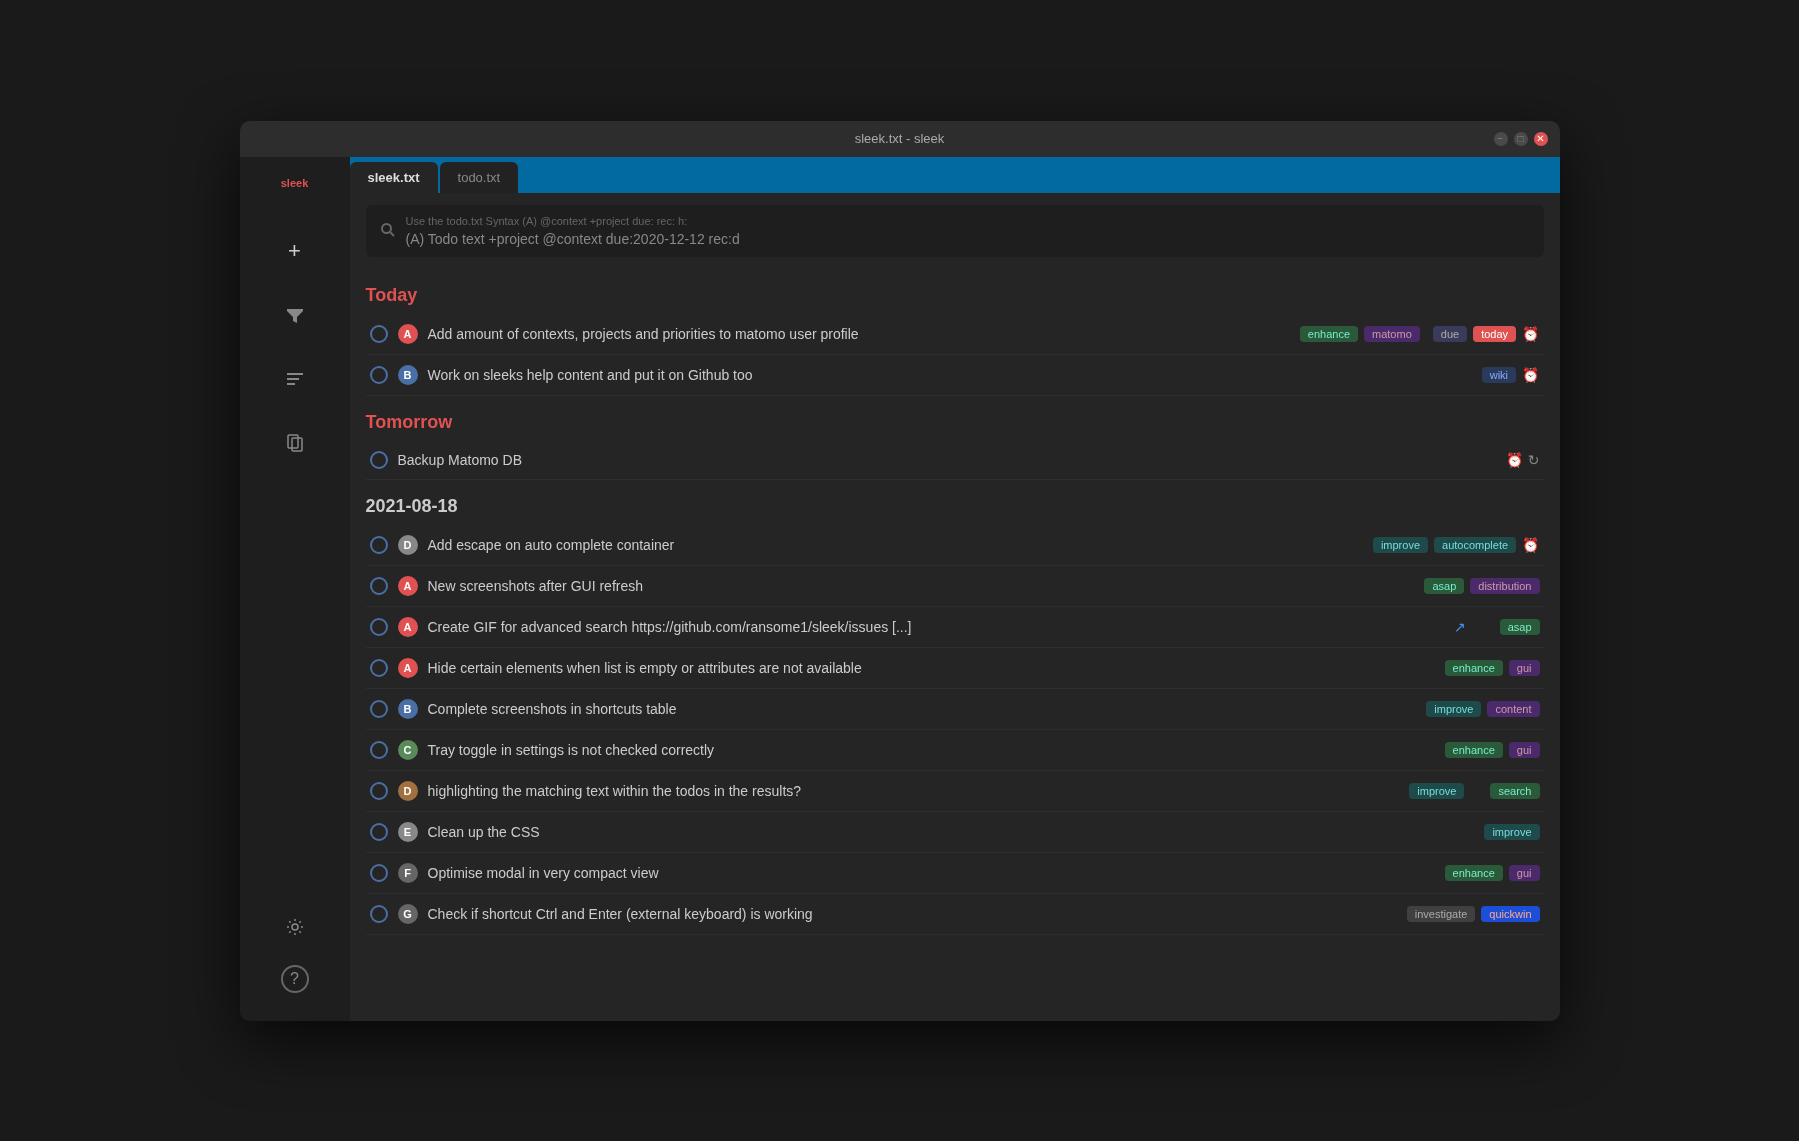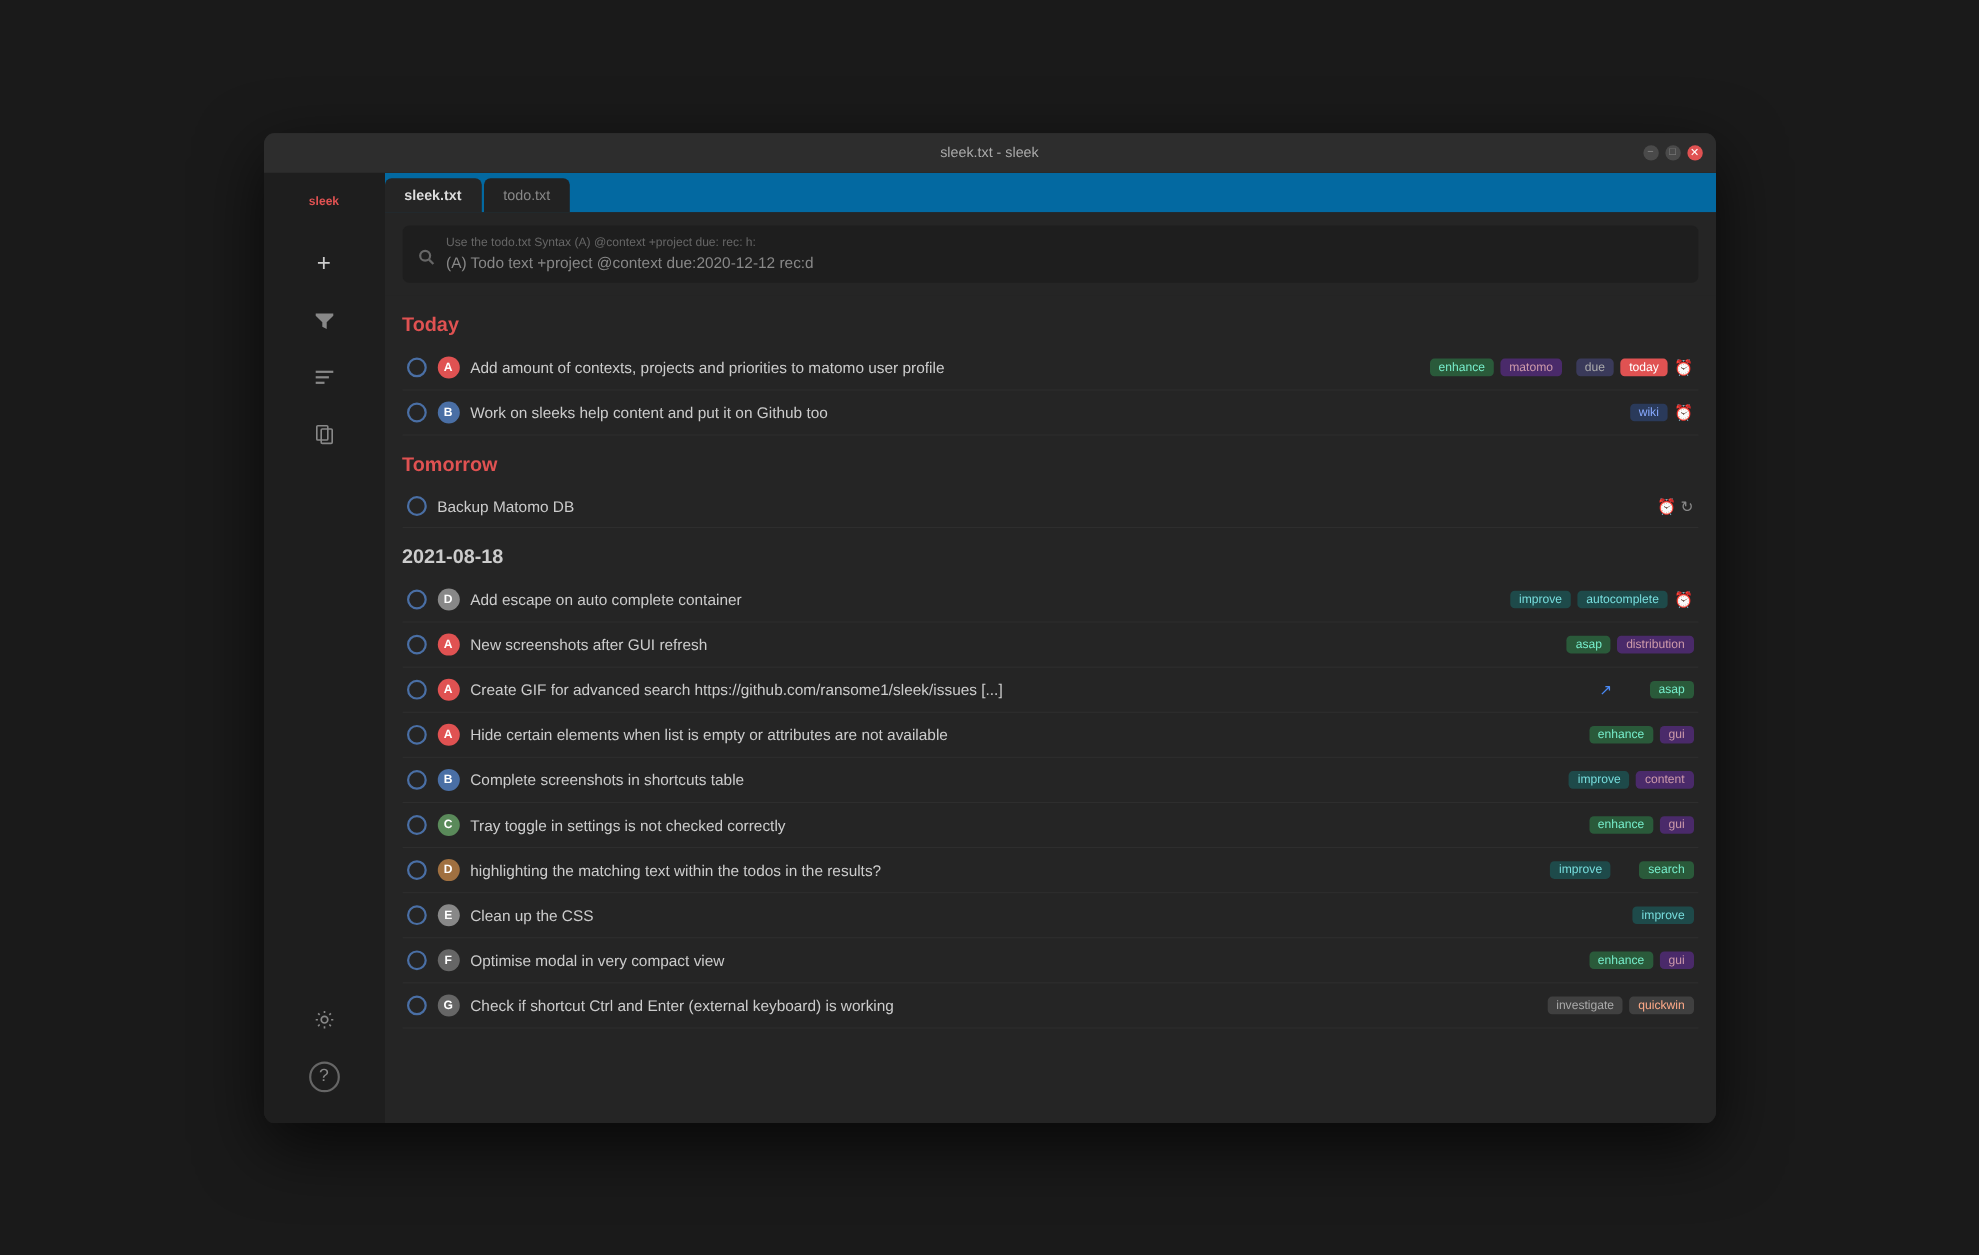--- a/index.html
+++ b/index.html
@@ -55,21 +55,21 @@
       flex: 1;
       overflow: hidden;
     }
     .sidebar {
       width: 110px;
       background: #1e1e1e;
       display: flex;
       flex-direction: column;
       align-items: center;
       padding: 16px 0;
-      gap: 0;
+      gap: 12px;
       flex-shrink: 0;
     }
     .sidebar-logo {
       color: #e05252;
       font-size: 11px;
       font-weight: bold;
       margin-bottom: 20px;
       width: 100%;
       text-align: center;
       padding: 4px 0;
@@ -115,21 +115,21 @@
     }
     .search-bar {
       padding: 12px 16px;
       flex-shrink: 0;
       background: #252525;
     }
     .search-inner {
       background: #1e1e1e;
       border-radius: 6px;
       display: flex;
-      align-items: flex-end;
+      align-items: center;
       padding: 10px 14px;
       gap: 10px;
     }
     .search-icon-wrap {
       color: #666;
       font-size: 16px;
       margin-top: 2px;
       flex-shrink: 0;
     }
     .search-text-area {
@@ -201,21 +201,21 @@
       font-size: 11px;
       font-weight: 500;
       margin-left: 4px;
       white-space: nowrap;
     }
     .tag-green { background: #2a5a3a; color: #7ec; margin-left: 24px; }
     .tag-purple { background: #4a2a6a; color: #c9a; }
     .tag-blue { background: #2a3a5a; color: #8af; }
     .tag-teal { background: #1e4a4a; color: #7dd; }
     .tag-gray { background: #404040; color: #aaa; margin-left: 36px; }
-    .tag-orange { background: #404040; color: #fa8; }
+    .tag-orange { background: #1d4ed8; color: #fa8; }
     .tag-today { background: #e05252; color: #fff; }
     .tag-due { background: #3a3a5a; color: #aaa; margin-left: 11px; }
     .due-icon { color: #e05252; font-size: 14px; margin-left: 4px; }
     .due-icon-gray { color: #666; font-size: 14px; margin-left: 4px; }
     .recur-icon { color: #888; font-size: 14px; margin-left: 2px; }
     .external-link { color: #4a8af5; font-size: 14px; margin-left: 4px; }
     .todo-tags {
       display: flex;
       align-items: center;
       flex-wrap: wrap;

